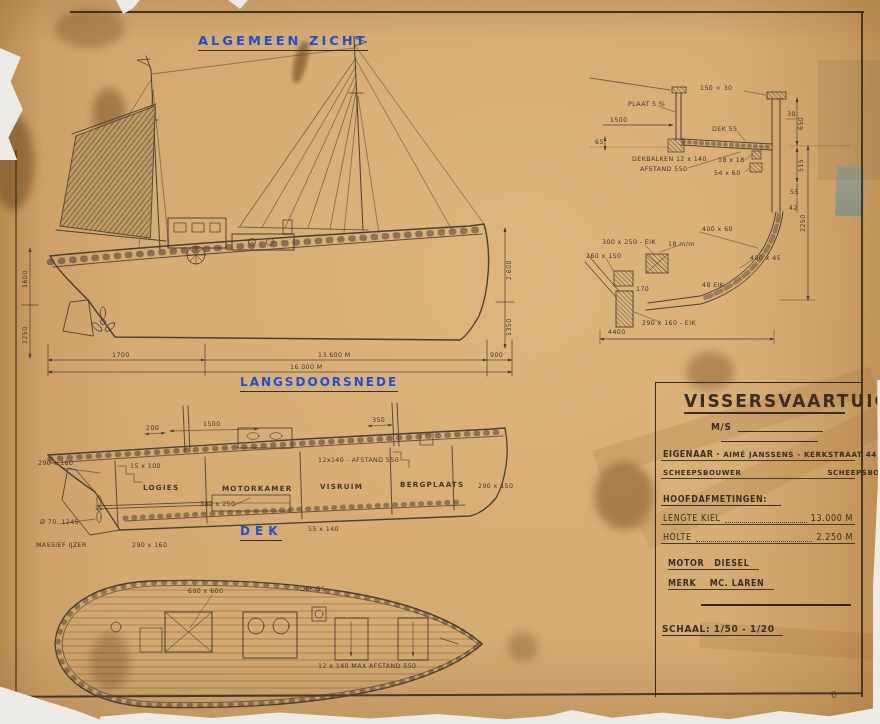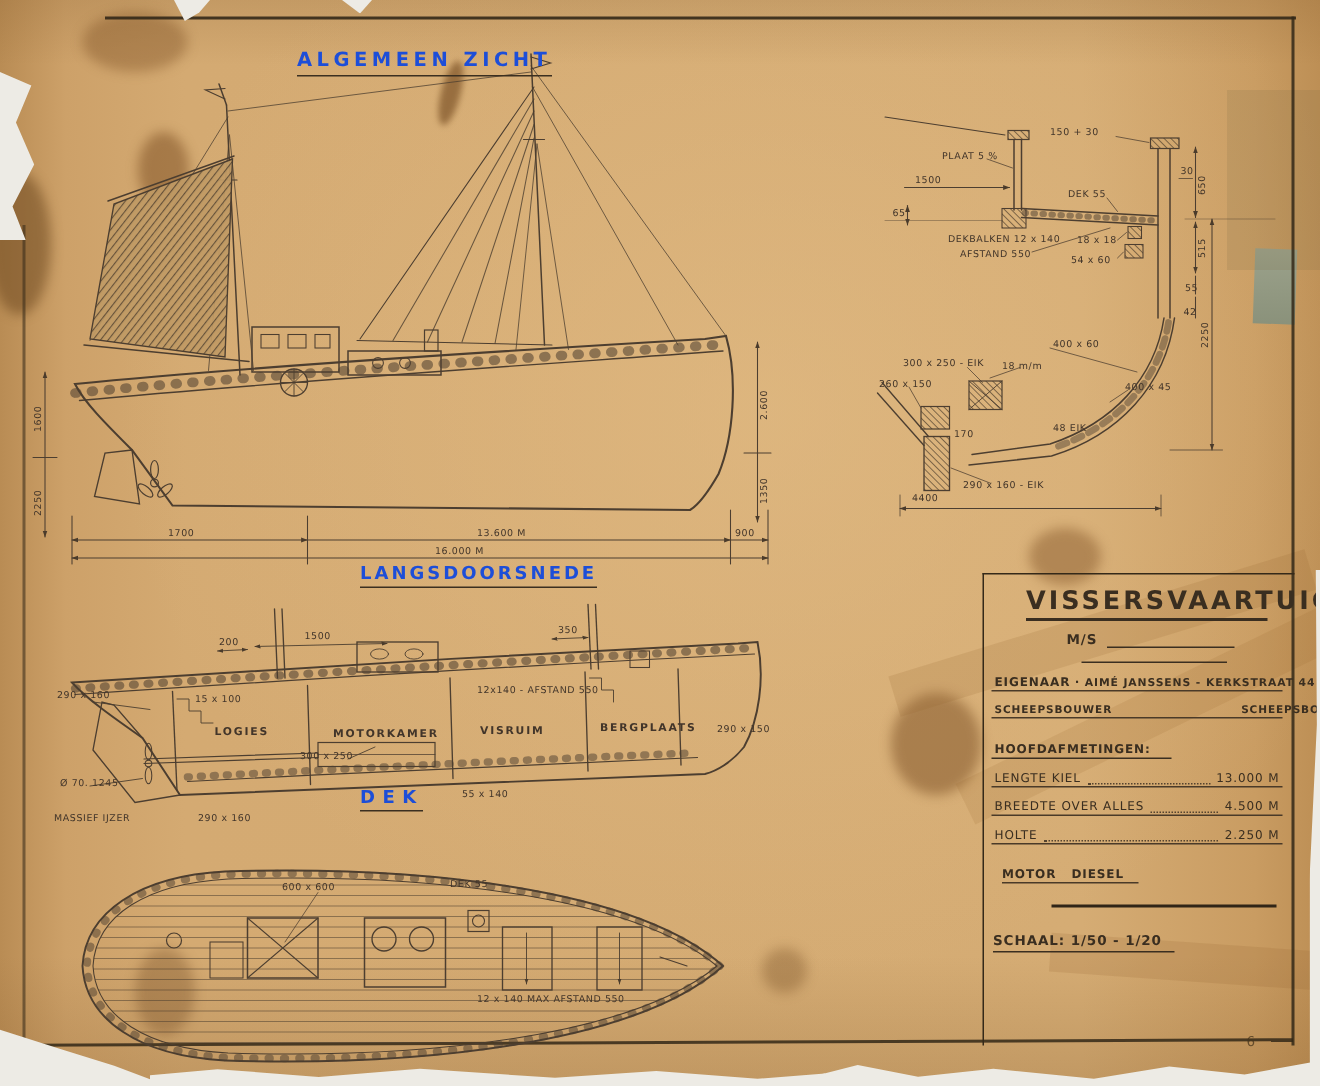--- a/index.html
+++ b/index.html
@@ -399,30 +399,26 @@
       <span style="margin:0 3px;"> </span>
       <span style="font-size:7px;">SCHEEPSBOUWWERF R. PANESI P.B.V.A.</span>
     </div>
     <div class="tb-head">HOOFDAFMETINGEN:</div>
     <div class="tb-row">
       <span>LENGTE KIEL</span>
       <span class="dots"></span>
       <span>13.000 M</span>
     </div>
     <div class="tb-row">
-      <span>BREEDTE OVER ALLES</span>
-      <span class="dots"></span>
-      <span>4.500 M</span>
-    </div>
-    <div class="tb-row">
       <span>HOLTE</span>
       <span class="dots"></span>
       <span>2.250 M</span>
     </div>
     <div class="tb-free" style="margin-top:6px;text-decoration:underline;"><span>MOTOR   DIESEL</span></div>
+    <div class="tb-free"><span>MERK    MC. LAREN</span></div>
     <div class="hline"></div>
     <div class="schaal">
       <span>
         <i style="font-style:normal">SCHAAL:</i>
         <i style="font-style:normal">1/50  -  1/20</i>
       </span>
     </div>
   </div>
 
   <div class="wht" style="left:0;top:48px;width:38px;height:112px;clip-path:polygon(0 0,55% 8%,28% 30%,60% 55%,22% 80%,45% 100%,0 100%);"></div>

